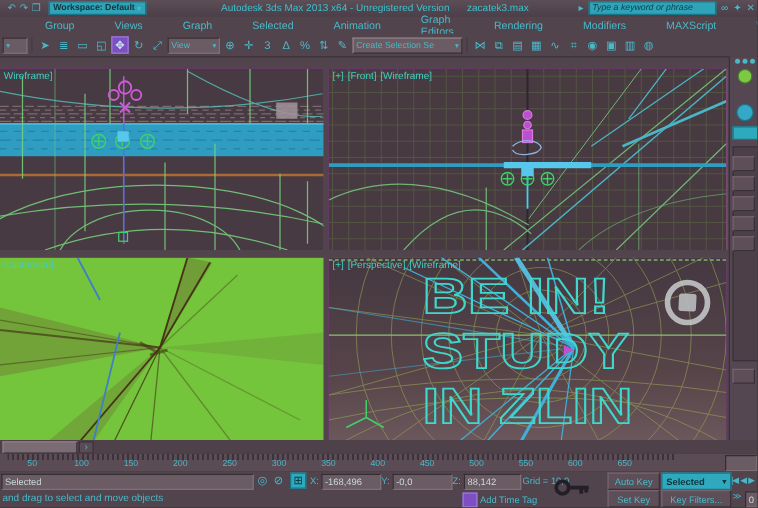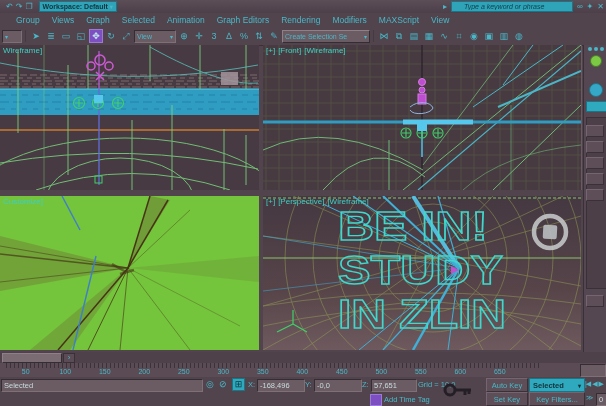--- a/index.html
+++ b/index.html
@@ -11,41 +11,41 @@
   .titlebar{left:0;top:0;width:606px;height:13px;display:flex;align-items:center;
     background:linear-gradient(#5c4e57,#4c3f49);border-bottom:1px solid #3c323b;
     font-size:8px;color:#45bac8;}
   .qat{display:flex;align-items:center;gap:3px;margin-left:6px;color:#49b8c8;font-size:8px;}
   .ws-dd{margin-left:6px;height:9px;display:flex;align-items:center;gap:2px;
     background:#2fa3b8;color:#13333b;border:1px solid #1d7487;
     font-size:7px;padding:0 3px;font-weight:bold;}
   .wintitle{margin-left:60px;display:flex;gap:14px;color:#3cc1cd;font-size:8px;white-space:nowrap;}
   .ic-right{margin-left:auto;display:flex;align-items:center;gap:4px;margin-right:2px;}
   .search-input{width:96px;height:9px;background:#2fa3b8;border:1px solid #1d7487;
-    color:#11424d;font-style:italic;font-size:7px;padding:0 12px;
+    color:#11424d;font-style:italic;font-size:7px;padding:0 2px;
     font-family:"Liberation Sans",sans-serif;}
   .search-input::placeholder{color:#11424d;}
   .tbic{color:#49b8c8;font-size:8px;line-height:8px;}
   
   .menubar{left:0;top:13px;width:606px;height:14px;display:flex;align-items:center;
     padding-left:10px;font-size:8.5px;color:#49b8c8;background:#51444d;}
-  .menu-item{padding:0 6px;cursor:default;}
+  .menu-item{padding:0 6px;cursor:default;margin-left:20px;}
   
   .toolbar{left:0;top:27px;width:606px;height:18px;display:flex;align-items:center;
     gap:1px;padding-left:2px;background:#51444d;border-bottom:1px solid #3a3138;}
   .tbi{width:14px;height:14px;display:flex;align-items:center;justify-content:center;
     color:#49b8c8;font-size:9px;flex:0 0 auto;}
   .tbi.active{background:#7e4fc2;border:1px solid #9a7ad4;color:#c5ecf2;width:12px;height:12px;}
   .tb-sep{width:1px;height:12px;background:#453a44;margin:0 2px;flex:0 0 auto;}
   .sunken{background:#6b5b63;border:1px solid;border-color:#352d34 #7f6f77 #7f6f77 #352d34;}
   .tb-dd{height:11px;display:flex;align-items:center;font-size:7px;color:#49b8c8;
     padding:0 2px;gap:2px;white-space:nowrap;}
   .dd-arrow{font-size:6px;color:#49b8c8;}
   
-  .vp{overflow:hidden;background:#a21caf;}
+  .vp{overflow:hidden;background:#a21caf;margin-top:10px;}
   .vp svg{display:block;}
   .vp-label{position:absolute;top:1px;left:3px;font-size:8px;color:#3fd0c4;
     z-index:3;display:flex;gap:3px;white-space:nowrap;}
   
   .cmdpanel{left:583px;top:45px;width:23px;height:307px;background:#554751;
     border-left:1px solid #3a3138;}
   .cp-tabs{display:flex;gap:2px;justify-content:center;padding-top:2px;}
   .cp-dot{width:4px;height:4px;border-radius:50%;background:#49b8c8;}
   .cp-green{position:absolute;left:6px;top:10px;width:10px;height:10px;border-radius:50%;
     background:#7cc944;border:1px solid #4a7a2a;}
@@ -99,20 +99,24 @@
 
   <div class="abs titlebar">
     <div class="qat">
       <span class="tbic">↶</span>
       <span class="tbic">↷</span>
       <span class="tbic">❐</span>
     </div>
     <div class="ws-dd">
       <span>Workspace: Default</span>
       <span class="dd-arrow">▾</span>
+    </div>
+    <div class="wintitle">
+      <span>Autodesk 3ds Max 2013 x64  -  Unregistered Version</span>
+      <span>zacatek3.max</span>
     </div>
     <div class="ic-right">
       <span class="tbic">▸</span>
       <input class="search-input" placeholder="Type a keyword or phrase" style="">
       <span class="tbic">∞</span>
       <span class="tbic">✦</span>
       <span class="tbic">✕</span>
     </div>
   </div>
 
@@ -436,21 +440,21 @@
     <span class="lbl" style="left:248px;top:3px">X:</span>
     <div class="fld sunken" style="left:257px;top:2px;width:42px">
       <span>-168,496</span>
     </div>
     <span class="lbl" style="left:305px;top:3px">Y:</span>
     <div class="fld sunken" style="left:314px;top:2px;width:42px">
       <span>-0,0</span>
     </div>
     <span class="lbl" style="left:362px;top:3px">Z:</span>
     <div class="fld sunken" style="left:371px;top:2px;width:40px">
-      <span>57,651</span>
+      <span>88,142</span>
     </div>
 
     <span class="lbl" style="left:418px;top:3px">Grid = 10,0</span>
 
     <svg class="abs" style="left:443px;top:4px" width="30" height="18" viewBox="0 0 30 18">
       <circle cx="7" cy="9" r="5" fill="none" stroke="#241e26" stroke-width="3"></circle>
       <path d="M12,9 H28 M22,9 v5 M26,9 v4" stroke="#241e26" stroke-width="3" fill="none"></path>
     </svg>
 
     <div class="btn" style="left:486px;top:1px;width:40px">
@@ -470,17 +474,18 @@
     <div class="abs" style="left:585px;top:3px;display:flex">
       <span class="playbtn">|◀</span>
       <span class="playbtn">◀</span>
       <span class="playbtn">▶</span>
     </div>
     <span class="sicon" style="left:586px;top:16px;font-size:7px">≫</span>
     <div class="fld sunken" style="left:596px;top:16px;width:9px">
       <span>0</span>
     </div>
 
+    <span class="prompt">and drag to select and move objects</span>
     <div class="att-icon" style="left:370px;top:17px"></div>
     <span class="lbl" style="left:384px;top:18px">Add Time Tag</span>
   </div>
 
 </div>
 
 </body></html>

